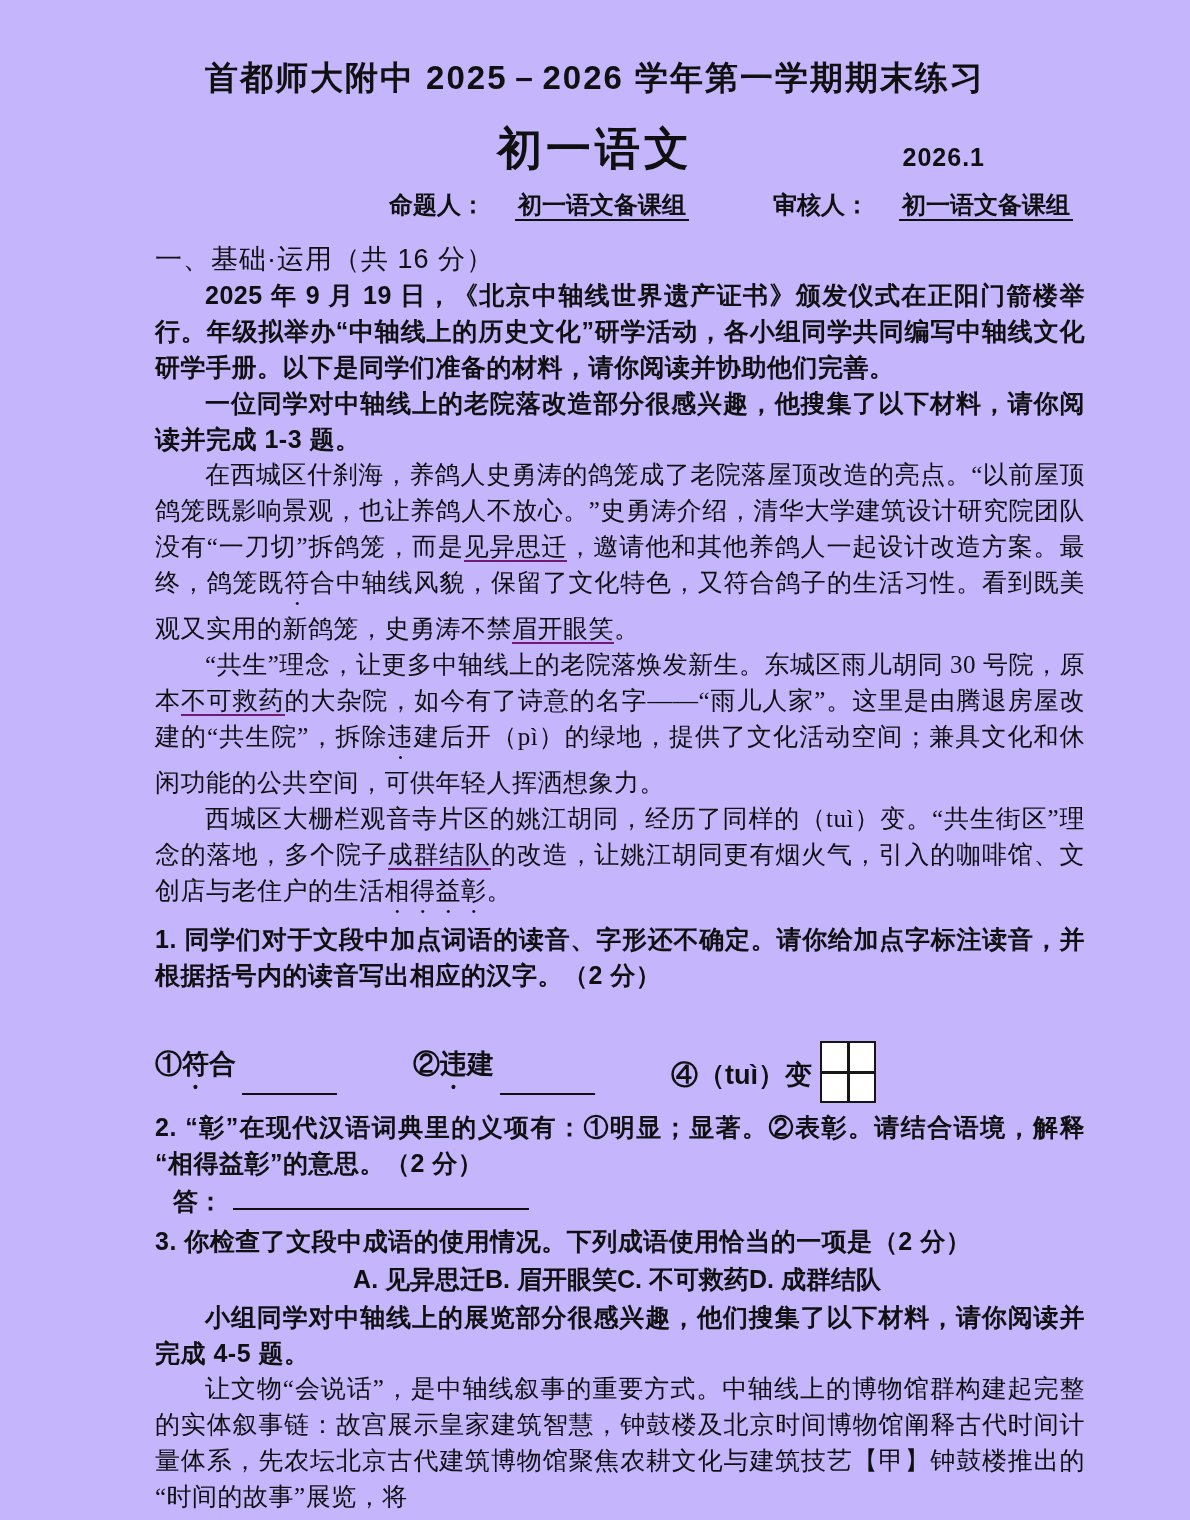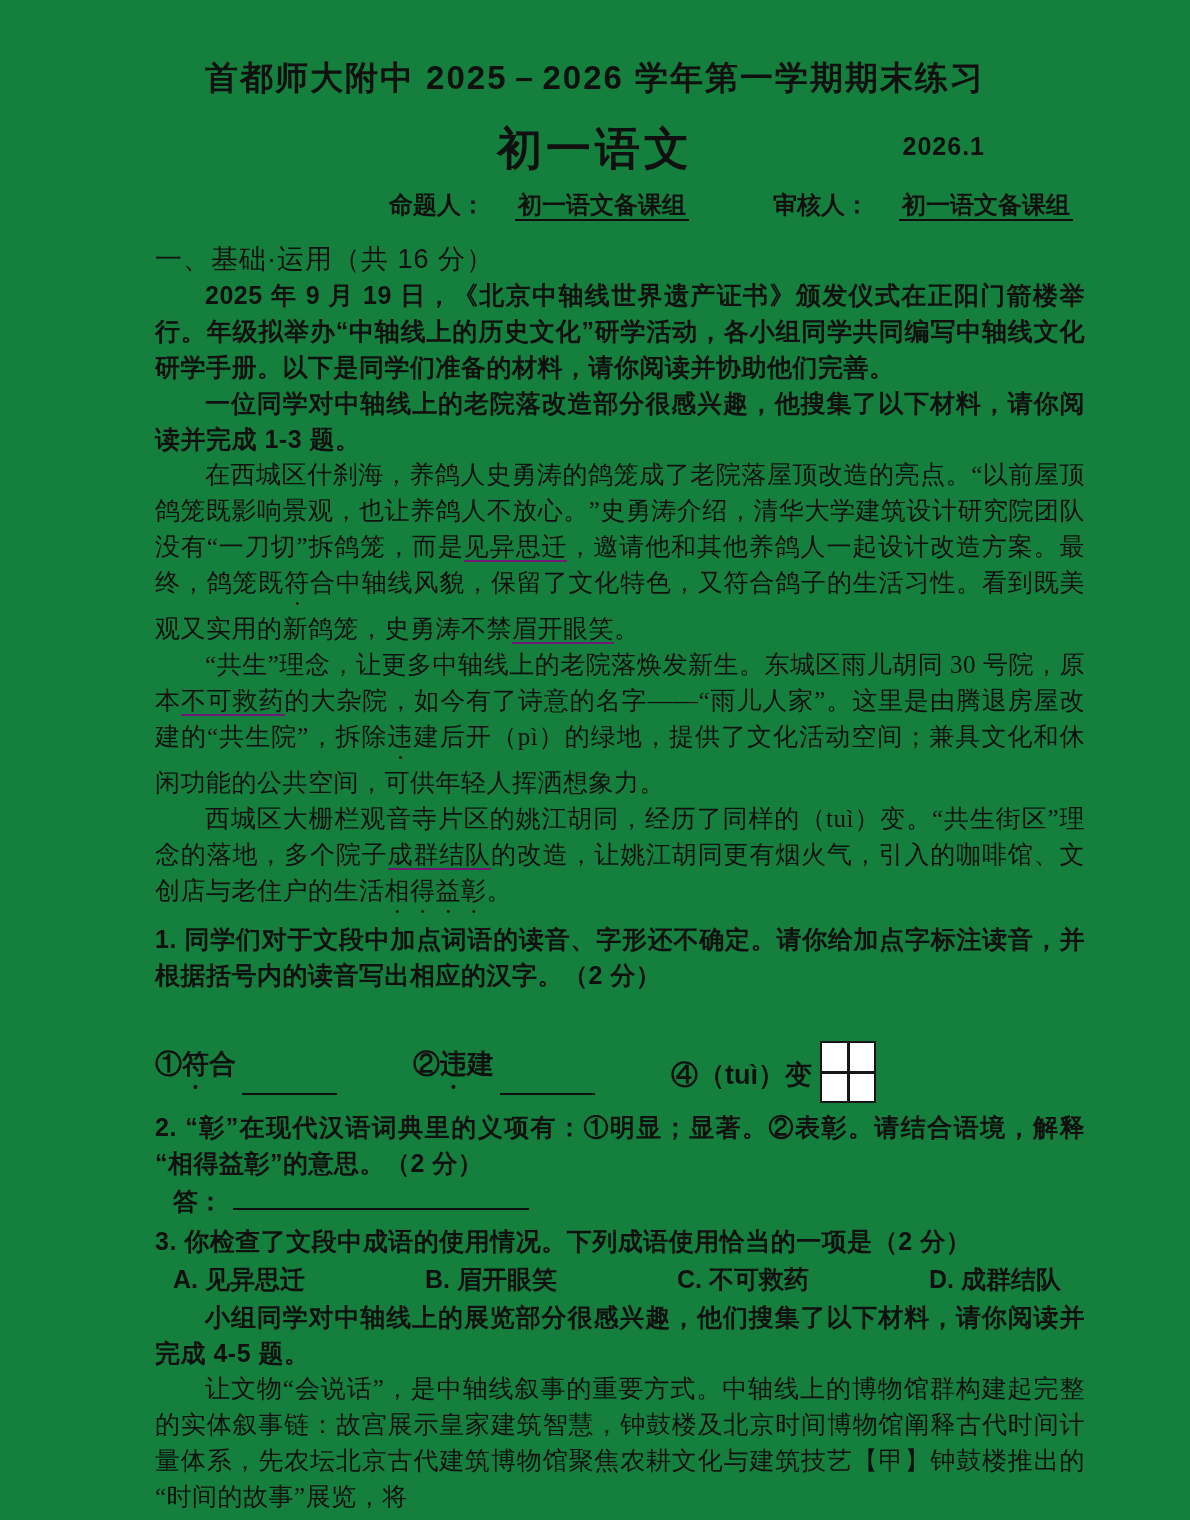--- a/index.html
+++ b/index.html
@@ -1,20 +1,20 @@
 <!DOCTYPE html>
 <html lang="zh"><head>
 <meta charset="utf-8">
 <style>
   html,body{margin:0;padding:0;background:#e8e8e8;}
   .page{
     position:relative;
     width:1190px;height:1520px;
     margin:0 auto;
-    background:#15803d;
+    background:#c4b5fd;
     color:#101010;
     font-family:"Liberation Sans", sans-serif;
     overflow:hidden;
     box-sizing:border-box;
     padding:56px 105px 0 155px;
   }
   
   .title{
     text-align:center;
     font-size:33px;font-weight:700;
@@ -24,21 +24,21 @@
   }
   .subject-row{
     position:relative;
     margin-top:18px;height:58px;
     text-align:center;margin-left:-50px;
   }
   .subject{
     font-size:45px;font-weight:700;letter-spacing:4px;
   }
   .exam-date{
-    position:absolute;right:100px;bottom:16px;
+    position:absolute;right:100px;bottom:5px;
     font-size:25px;font-weight:700;letter-spacing:1px;
   }
   .credits{
     margin-top:12px;
     display:flex;justify-content:flex-end;
     gap:84px;
     padding-right:12px;
     font-size:24px;font-weight:700;
     white-space:nowrap;
   }
@@ -106,21 +106,21 @@
   .writebox.grid::before{
     content:"";position:absolute;left:0;right:0;top:50%;
     height:2.5px;margin-top:-1px;background:#161616;
   }
   .writebox.grid::after{
     content:"";position:absolute;top:0;bottom:0;left:50%;
     width:2.5px;margin-left:-1px;background:#161616;
   }
   
   .options-row{
-    display:flex;justify-content:space-between;
+    display:flex;justify-content:center;
     padding:0 24px 0 18px;
     font-size:25px;font-weight:700;
     line-height:40px;
   }
   
   .answer-line{
     font-size:25px;font-weight:700;
     line-height:40px;
     padding-left:18px;
   }

